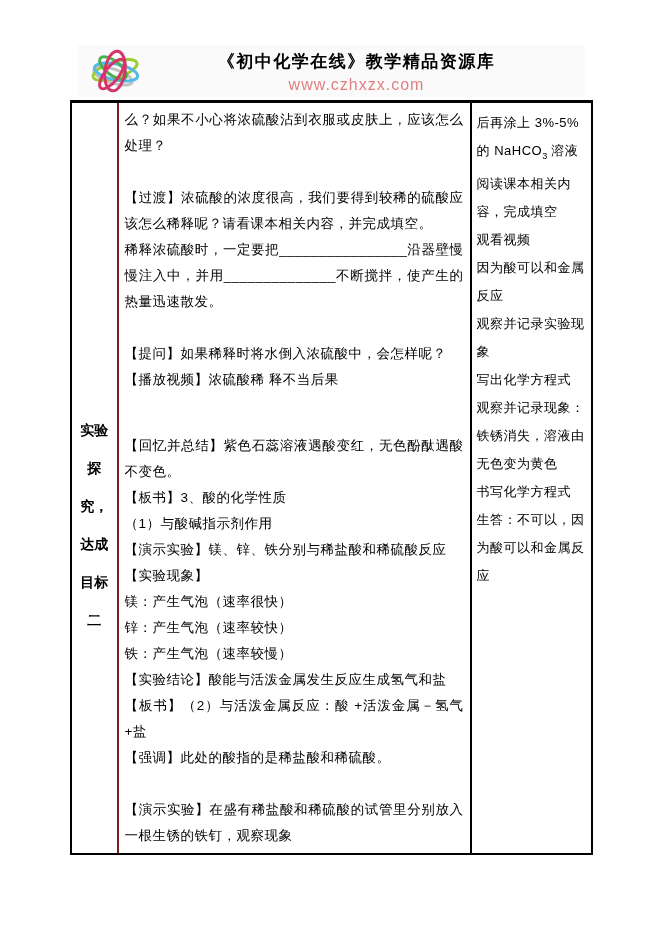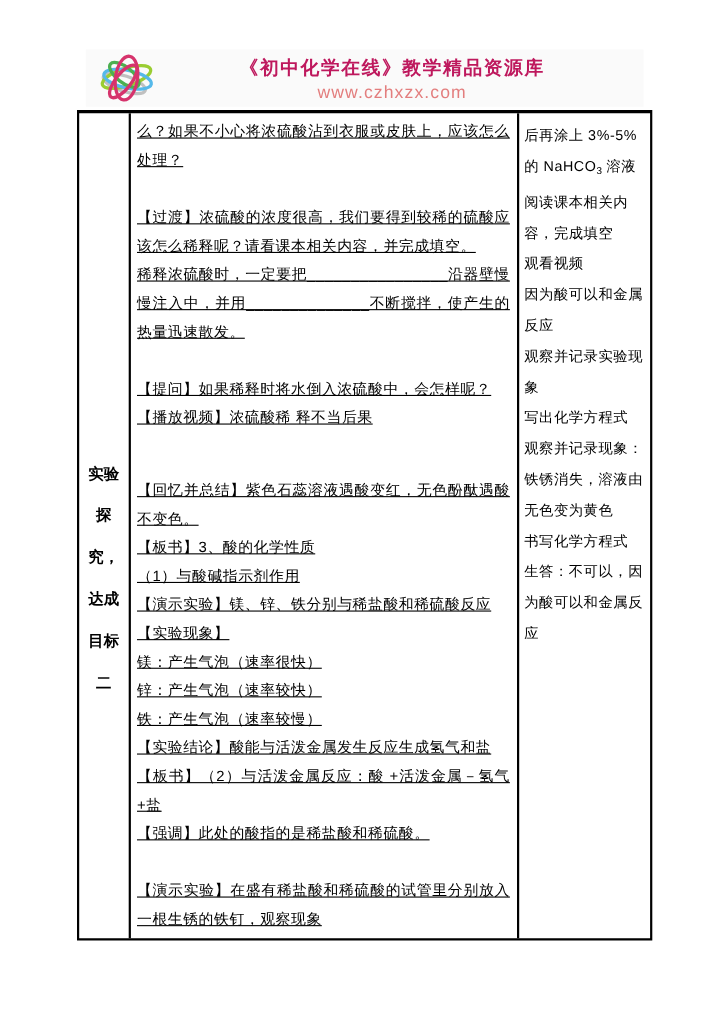--- a/index.html
+++ b/index.html
@@ -14,37 +14,37 @@
   
   .site-header {
     position: absolute; left: 78px; top: 45px;
     width: 507px; height: 52px;
     background: #fafafa;
   }
   .logo-wrap { position: absolute; left: 8px; top: 1px; width: 58px; height: 50px; }
   .header-text { position: absolute; left: 60px; right: 10px; top: 5px; text-align: center; }
   .site-title {
     font-size: 17px; font-weight: bold; letter-spacing: 1.5px;
-    color: #be185d;
+    color: #000000;
     white-space: nowrap;
   }
   .site-url { font-size: 16px; color: #e37e7e; margin-top: 3px; letter-spacing: 1px; }
 
   
   .doc-table {
     position: absolute; left: 70px; top: 100px;
     width: 523px; height: 755px;
     border: 2px solid #000; border-top-width: 3px;
     box-sizing: border-box;
     display: flex;
     background: #fff;
   }
   .col { box-sizing: border-box; }
-  .col-stage   { width: 48px;  border-right: 2px solid #000000; }
-  .col-main    { width: 364px; border-right: 2px solid #000; padding: 4px 6px; overflow: hidden; text-decoration: underline; }
+  .col-stage   { width: 48px;  border-right: 2px solid #7f1d1d; }
+  .col-main    { width: 364px; border-right: 2px solid #000; padding: 4px 6px; overflow: hidden; }
   .col-activity{ width: 123px; padding: 6px 5px; overflow: hidden; }
 
   .stage-label {
     margin-top: 308px;
     font-weight: bold; font-size: 14px; line-height: 38px;
     text-align: center; padding: 0 2px;
     word-break: break-all;
   }
 
   .col-main p {

